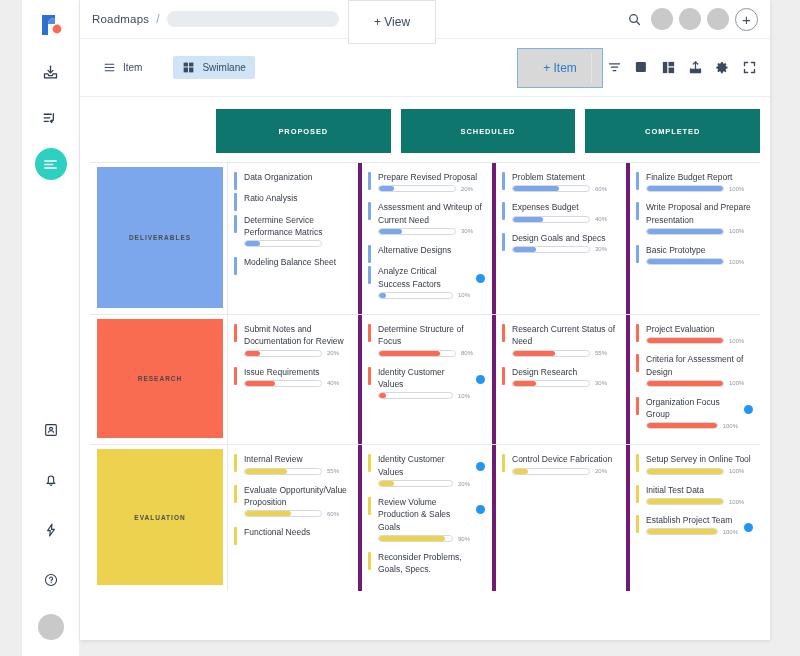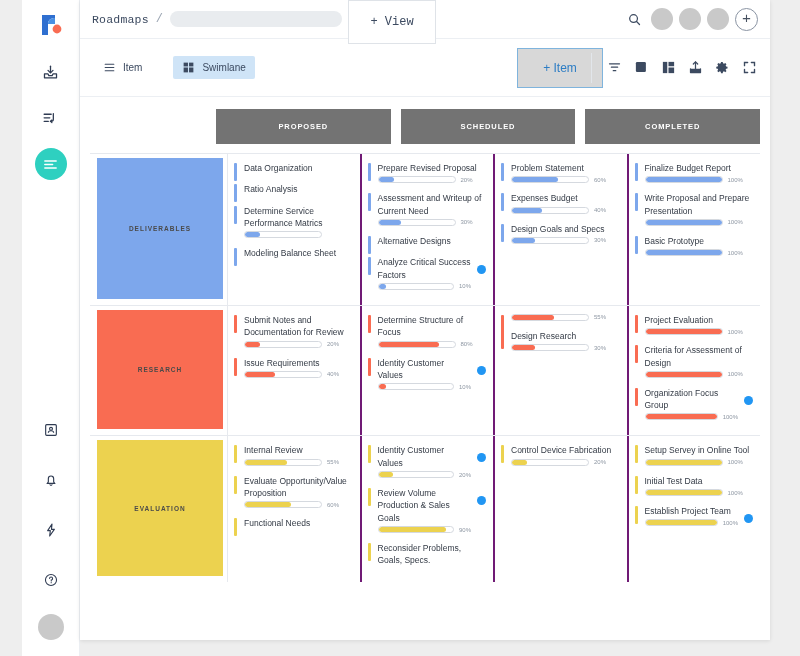--- a/index.html
+++ b/index.html
@@ -41,21 +41,20 @@
   
   .main {
     position: absolute; left: 80px; top: 0; width: 690px; height: 640px;
     background: #ffffff;
     box-shadow: 0 1px 4px rgba(0,0,0,0.10);
   }
   .topbar {
     height: 39px; border-bottom: 1px solid #eceff3;
     display: flex; align-items: center; padding: 0 12px;
     position: relative;
-    font-family: Liberation Mono, monospace;
   }
   .crumb { font-size: 11.5px; color: #3c4a60; letter-spacing:.2px;}
   .crumb-sep { color: #9aa4b2; margin: 0 7px; font-size: 12px; }
   .crumb-skeleton {
     width: 172px; height: 16px; border-radius: 8px; background: #e9ecef;
   }
   .view-btn {
     position: absolute; left: 268px; top: 0px;
     width: 88px; height: 44px;
     border: 1px solid #dfe3e8; background: #ffffff;
@@ -101,38 +100,38 @@
     padding-left: 14px; border-left: 1px solid #e2e6eb; height: 30px;
   }
   .tool-icons .ti { width: 17px; height: 17px; color: #3c4a60; display:flex;align-items:center;justify-content:center;}
 
   
   .board { position: relative; padding: 12px 10px 0 10px; }
   .col-headers {
     display: flex; margin-left: 126px; gap: 10px; margin-bottom: 9px;
   }
   .col-head {
-    flex: 1 1 0; height: 35px; background: #737373;
+    flex: 1 1 0; height: 44px; background: #0f766e;
     display: flex; align-items: center; justify-content: center;
     color: #ffffff; font-size: 7.5px; font-weight: bold; letter-spacing: .9px;
   }
   .grid-wrap { border-top: 1px solid #e6e9ee; }
   .lane {
     display: flex; border-bottom: 1px solid #e6e9ee; padding-left: 7px;
   }
   .lane:last-child { border-bottom: none; }
   .lane-label {
     width: 126px; flex: 0 0 126px;
     display: flex; align-items: center; justify-content: center;
     font-size: 6.5px; font-weight: bold; letter-spacing: 1px; color: #4a4a4a;
     margin: 4px 4px 6px 0;
   }
   .lane-cols { flex: 1 1 auto; display: flex; }
   .cell {
-    flex: 1 1 0; border-left: 2px solid #701a75;
+    flex: 1 1 0; border-left: 4px solid #701a75;
     padding: 8px 8px 6px 6px;
   }
   .cell:first-child { border-left: 1px solid #e6e9ee; }
   .card {
     position: relative; padding-left: 10px; margin-bottom: 9px;
   }
   .card .accent {
     position: absolute; left: 0; top: 1px; width: 3px; height: 18px;
     border-radius: 1px;
   }
@@ -503,20 +502,21 @@
                       <div class="fill" style="width: 10%; background: rgb(249, 108, 82);"></div>
                     </div>
                     <div class="pct">10%</div>
                   </div>
                   <div class="dot-badge" style="background: rgb(33, 150, 243);"></div>
                 </div>
               </div>
               <div class="cell">
                 <div class="card">
                   <div class="accent" style="background: rgb(249, 108, 82);"></div>
+                  <div class="title">Research Current Status of Need</div>
                   <div class="progress-row">
                     <div class="bar">
                       <div class="fill" style="width: 55%; background: rgb(249, 108, 82);"></div>
                     </div>
                     <div class="pct">55%</div>
                   </div>
                 </div>
                 <div class="card">
                   <div class="accent" style="background: rgb(249, 108, 82);"></div>
                   <div class="title">Design Research</div>

